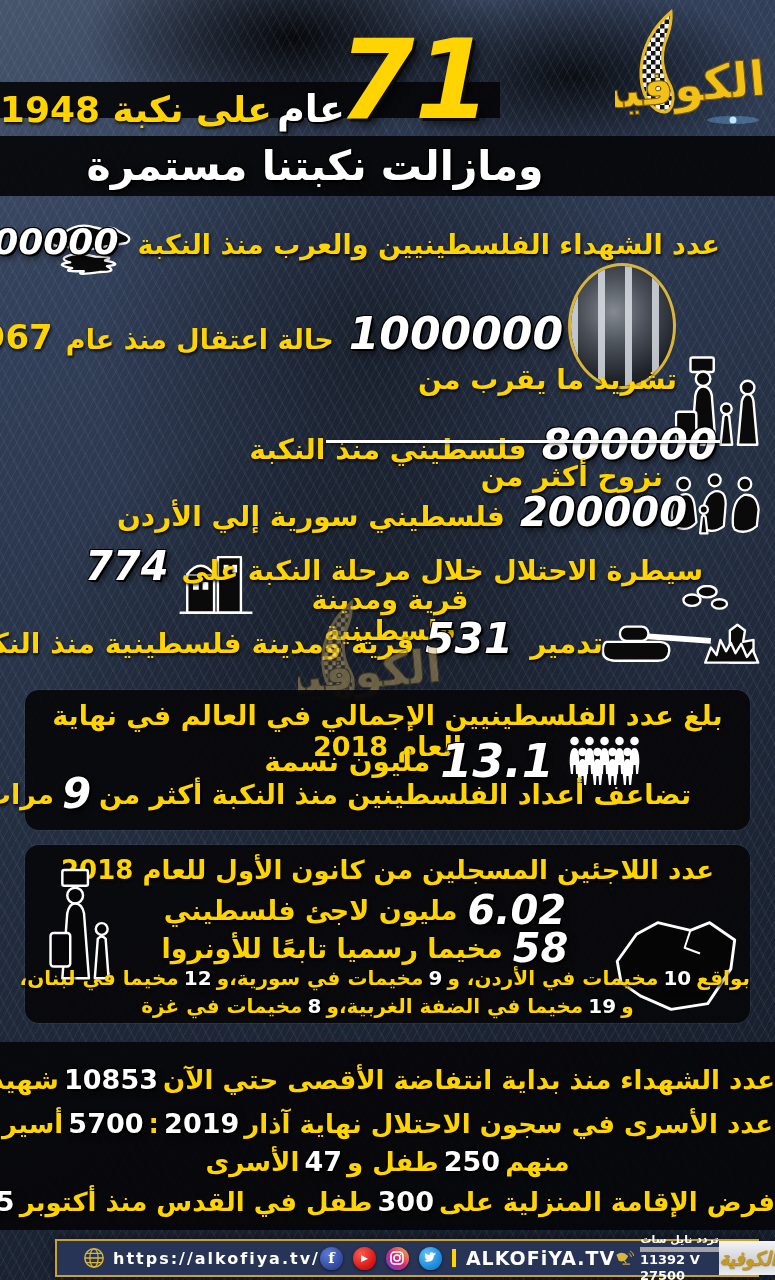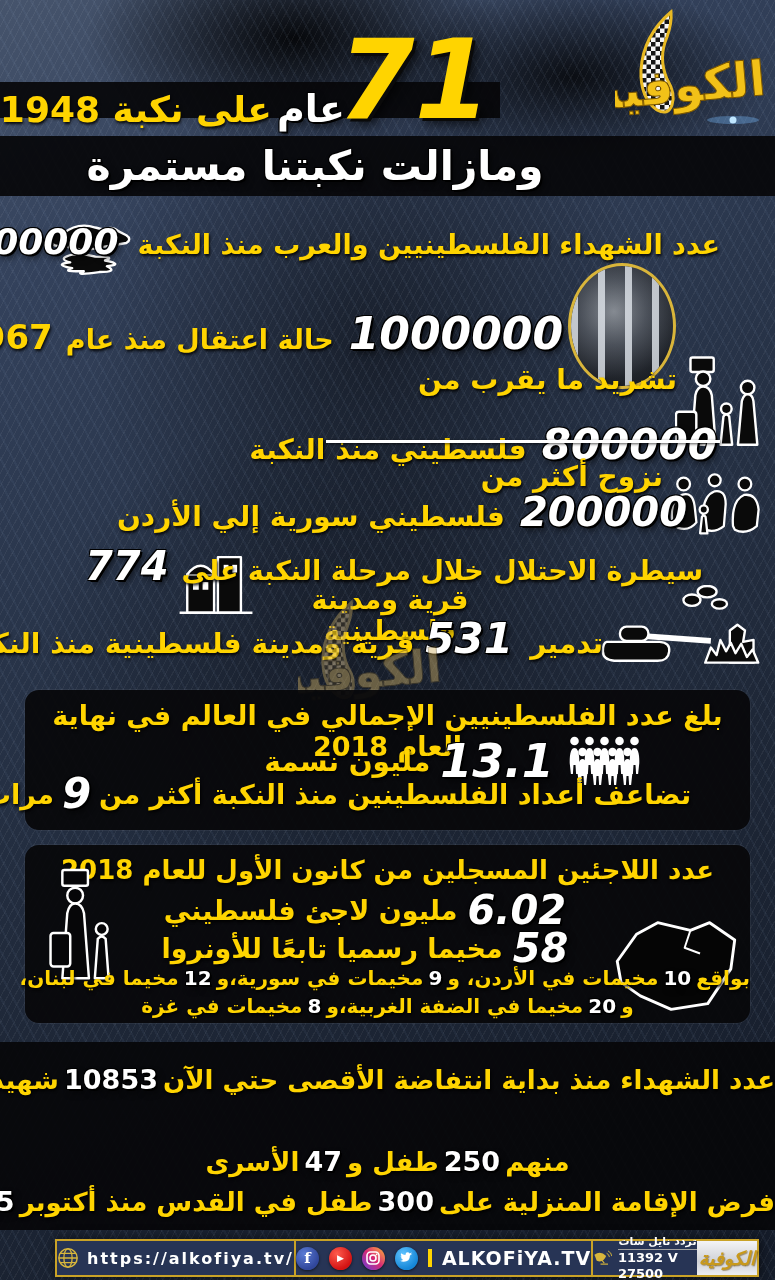--- a/index.html
+++ b/index.html
@@ -347,48 +347,55 @@
     <span class="y s20 sh-y">بواقع</span>
     <span class="w s20 sh-w">10</span>
     <span class="y s20 sh-y">مخيمات في الأردن، و</span>
     <span class="w s20 sh-w">9</span>
     <span class="y s20 sh-y">مخيمات في سورية،و</span>
     <span class="w s20 sh-w">12</span>
     <span class="y s20 sh-y">مخيما في لبنان،</span>
   </div>
   <div dir="rtl" class="abs center nowrap" style="top:994px;left:25px;width:725px;">
     <span class="y s20 sh-y">و</span>
-    <span class="w s20 sh-w">20</span>
+    <span class="w s20 sh-w">19</span>
     <span class="y s20 sh-y">مخيما في الضفة الغربية،و</span>
     <span class="w s20 sh-w">8</span>
     <span class="y s20 sh-y">مخيمات في غزة</span>
   </div>
 
   <div class="abs black-band" style="top:1042px;left:0;width:775px;height:188px;"></div>
   <div dir="rtl" class="abs center nowrap" style="top:1064px;left:0;width:775px;">
     <span class="y s26 sh-y">عدد الشهداء منذ بداية انتفاضة الأقصى حتي الآن</span>
     <span class="w s27 sh-w">10853</span>
     <span class="y s26 sh-y">شهيدا</span>
+  </div>
+  <div dir="rtl" class="abs center nowrap" style="top:1108px;left:0;width:775px;">
+    <span class="y s26 sh-y">عدد الأسرى في سجون الاحتلال نهاية آذار</span>
+    <span class="w s27 sh-w">2019</span>
+    <span class="y s26 sh-y">:</span>
+    <span class="w s27 sh-w">5700</span>
+    <span class="y s26 sh-y">أسير</span>
   </div>
   <div dir="rtl" class="abs center nowrap" style="top:1146px;left:0;width:775px;">
     <span class="y s26 sh-y">منهم</span>
     <span class="w s27 sh-w">250</span>
     <span class="y s26 sh-y">طفل و</span>
     <span class="w s27 sh-w">47</span>
     <span class="y s26 sh-y">الأسرى</span>
   </div>
   <div dir="rtl" class="abs center nowrap" style="top:1186px;left:0;width:775px;">
     <span class="y s26 sh-y">فرض الإقامة المنزلية على</span>
     <span class="w s27 sh-w">300</span>
     <span class="y s26 sh-y">طفل في القدس منذ أكتوبر</span>
     <span class="w s27 sh-w">2015</span>
   </div>
 
   <div class="abs footer-bar" style="top:1239px;left:55px;width:700px;height:34px;">
-    <div class="fsec" style="flex:0 0 226px;">
+    <div class="fsec" style="flex:0 0 226px;padding-left:26px;">
       <svg width="22" height="22" viewBox="0 0 24 24">
         <circle cx="12" cy="12" r="10" fill="none" stroke="#d8b63c" stroke-width="1.6"></circle>
         <ellipse cx="12" cy="12" rx="4.5" ry="10" fill="none" stroke="#d8b63c" stroke-width="1.4"></ellipse>
         <path d="M2 12h20 M3.5 7h17 M3.5 17h17" stroke="#d8b63c" stroke-width="1.4"></path>
       </svg>
       <span class="w s16" style="letter-spacing:2px;">https://alkofiya.tv/</span>
     </div>
     <div class="fdiv"></div>
     <div class="fsec" style="flex:0 0 246px;gap:10px;">
       <span class="soc soc-fb">f</span>
@@ -411,21 +418,21 @@
     <div class="fdiv"></div>
     <div class="fsec" style="flex:0 0 104px;gap:6px;">
       <svg width="26" height="26" viewBox="0 0 40 34">
         <path d="M3 10 Q16 0 28 13 Q22 28 8 23 Z" fill="#d8b63c"></path>
         <line x1="15" y1="17" x2="24" y2="28" stroke="#d8b63c" stroke-width="2.5"></line>
         <path d="M16 30 h16" stroke="#d8b63c" stroke-width="2.5"></path>
         <path d="M29 7 q5 2 6 8" fill="none" stroke="#d8b63c" stroke-width="2"></path>
         <path d="M32 2 q7 3 8 11" fill="none" stroke="#d8b63c" stroke-width="2"></path>
       </svg>
       <span style="display:flex;flex-direction:column;align-items:center;line-height:1.2;">
-        <span class="w s11" dir="rtl" style="border-bottom:1px solid #a3a3a3;padding-bottom:1px;">تردد نايل سات</span>
+        <span class="w s11" dir="rtl" style="border-bottom:5px solid #a3a3a3;padding-bottom:1px;">تردد نايل سات</span>
         <span class="w s13">11392 V 27500</span>
       </span>
     </div>
     <div class="logo-plate" style="flex:1;">
       <span style="color:#c8991c;font-weight:bold;font-size:19px;font-style:italic;text-shadow:1px 1px 1px rgba(90,60,0,.5);">الكوفية</span>
     </div>
   </div>
 </div>
 
 </body></html>

